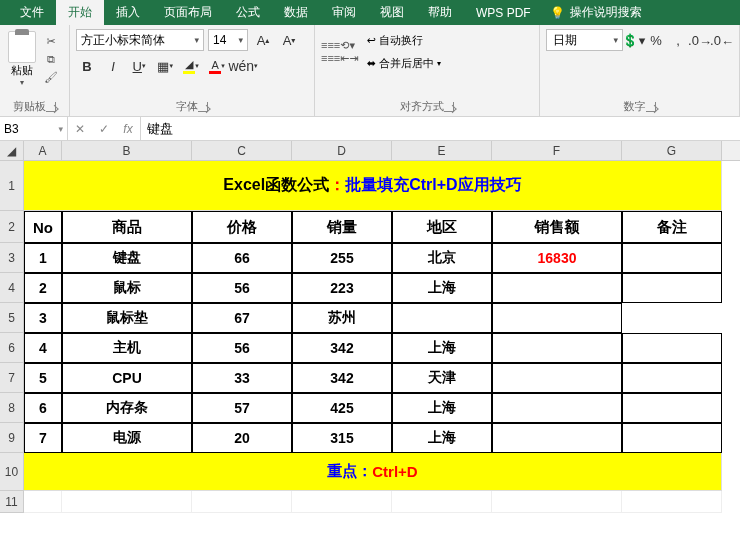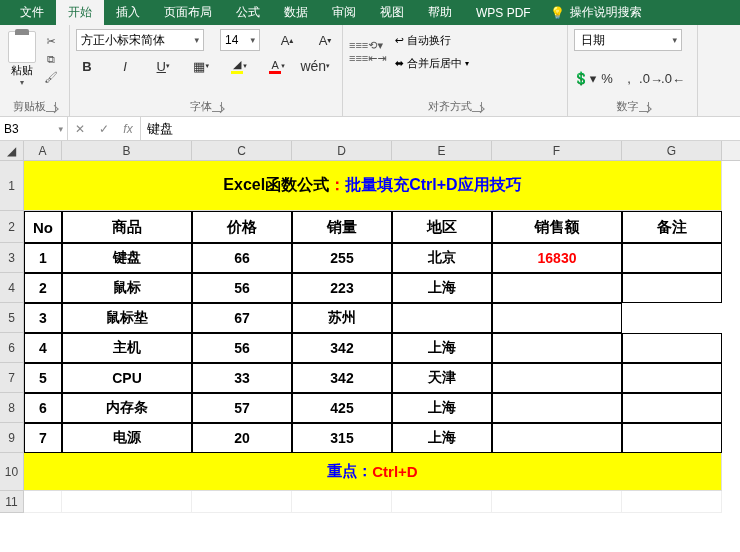--- a/index.html
+++ b/index.html
@@ -16,21 +16,21 @@
 .group { border-right: 1px solid #d4d4d4; padding: 4px 6px 0 6px; display: flex; flex-direction: column; justify-content: space-between; }
 .group-label { font-size: 11px; text-align: center; color: #666; padding: 2px 0; display: flex; justify-content: center; align-items: center; }
 .group-body { display: flex; gap: 4px; align-items: center; }
 
 .paste-btn { display: flex; flex-direction: column; align-items: center; gap: 0; padding: 2px; }
 .paste-icon { width: 28px; height: 32px; background: #fff; border: 1px solid #ccc; border-radius: 2px; position: relative; }
 .paste-icon::before { content: ""; position: absolute; top: -3px; left: 6px; width: 14px; height: 6px; background: #8a8a8a; border-radius: 2px 2px 0 0; }
 .mini-col { display: flex; flex-direction: column; gap: 2px; }
 .mini-btn { width: 18px; height: 16px; display: flex; align-items: center; justify-content: center; font-size: 11px; color: #555; }
 
-.font-row { display: flex; gap: 16px; align-items: center; margin-bottom: 2px; }
+.font-row { display: flex; gap: 4px; align-items: center; margin-bottom: 2px; }
 .font-select { height: 22px; border: 1px solid #c0c0c0; background: #fff; padding: 0 18px 0 4px; font-size: 12px; position: relative; display: flex; align-items: center; }
 .font-select::after { content: "▾"; position: absolute; right: 4px; font-size: 9px; color: #555; }
 .font-btn { width: 22px; height: 22px; display: flex; align-items: center; justify-content: center; font-size: 13px; color: #333; border: 1px solid transparent; }
 .font-btn sup { font-size: 8px; }
 .color-strip { display: inline-block; width: 12px; height: 3px; }
 .align-btn { display: flex; align-items: center; justify-content: center; font-size: 11px; color: #555; }
 .align-col2 { display: flex; flex-direction: column; gap: 1px; }
 .align-wide { height: 22px; padding: 0 4px; display: flex; align-items: center; gap: 3px; font-size: 11px; }
 
 .num-select { height: 22px; border: 1px solid #c0c0c0; background: #fff; padding: 0 18px 0 6px; font-size: 12px; width: 108px; position: relative; display: flex; align-items: center; }
@@ -203,21 +203,21 @@
           </div>
       </div>
     </div>
     <div class="group-label">
         <span>对齐方式</span>
         <span class="launcher"></span>
       </div>
   </div>
 
   <div class="group" style="min-width:130px;">
-    <div style="display:flex;flex-direction:column;gap:16px;">
+    <div style="display:flex;flex-direction:row;gap:0;">
       <div class="num-select">
           <span>日期</span>
         </div>
       <div style="display:flex;">
         <div class="font-btn">💲▾</div>
         <div class="font-btn">%</div>
         <div class="font-btn">,</div>
         <div class="font-btn">.0→</div>
         <div class="font-btn">.0←</div>
       </div>

